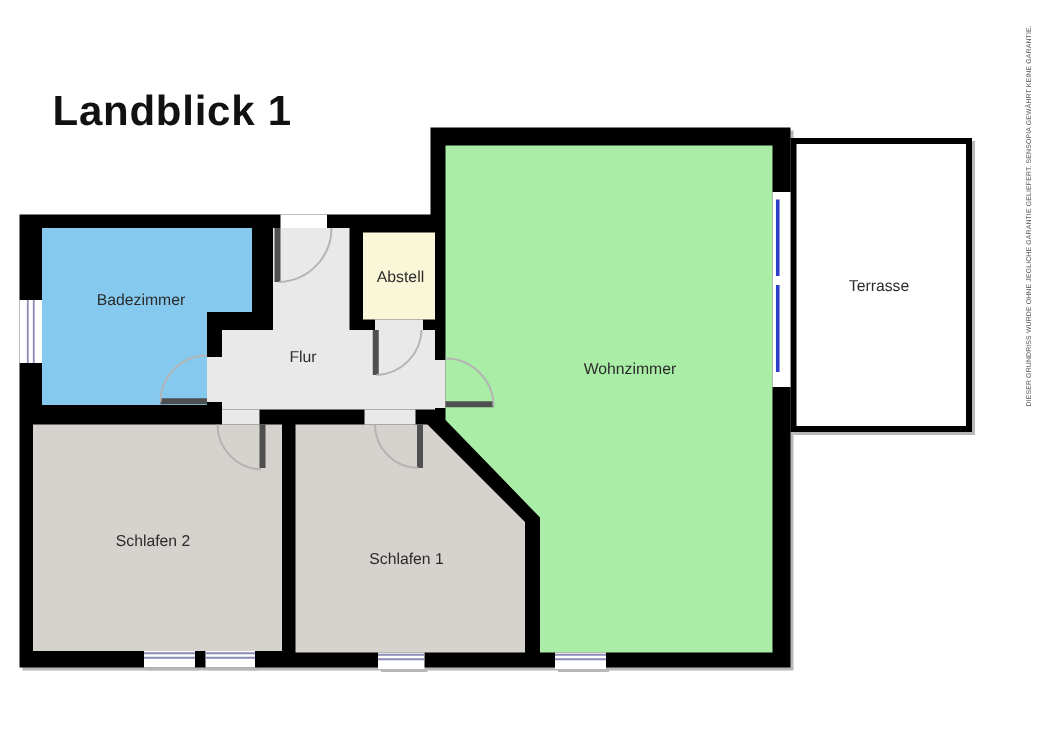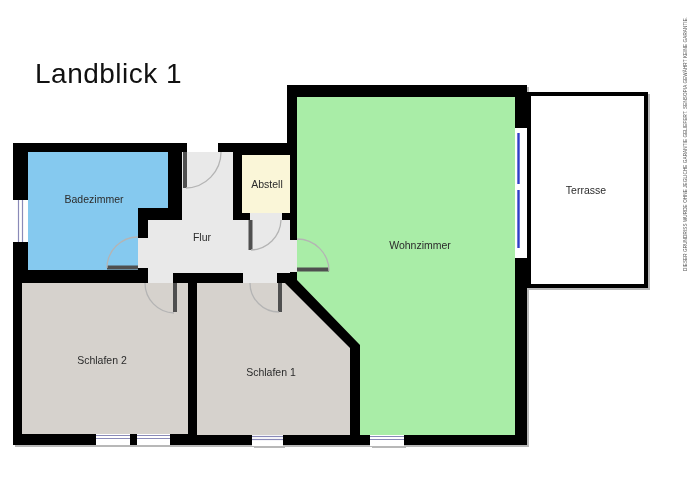--- a/index.html
+++ b/index.html
@@ -1,21 +1,21 @@
 <!DOCTYPE html>
 <html style="--wall: #000000; --flur-gap: #e9e9e9; --door-leaf: #4f4f4f; --door-arc: #b4b4b4; --window-blue: #2e3ec8; --window-thin: #8a8ab8; --label: #2b2b2b;"><head>
 <meta charset="utf-8">
 <style>
   html,body{margin:0;padding:0;background:#ffffff;}
   .page{
     position:relative;width:693px;height:500px;background:#ffffff;overflow:hidden;
     font-family:"Liberation Sans",sans-serif;
   }
   .plan-title{
-    position:absolute;left:35px;top:58px;font-size:28px;font-weight:400;
+    position:absolute;left:35px;top:58px;font-size:28px;font-weight:700;
     color:#111111;letter-spacing:0.5px;
   }
   .watermark{
     position:absolute;left:580px;top:158px;width:216px;height:10px;
     transform:rotate(-90deg);
     font-size:4.6px;color:#555555;text-align:center;white-space:nowrap;
     letter-spacing:0.1px;
   }
   svg{position:absolute;left:0;top:0;}
   .plan-shadow{filter:drop-shadow(2px 2px 0.5px rgba(0,0,0,0.28));}

